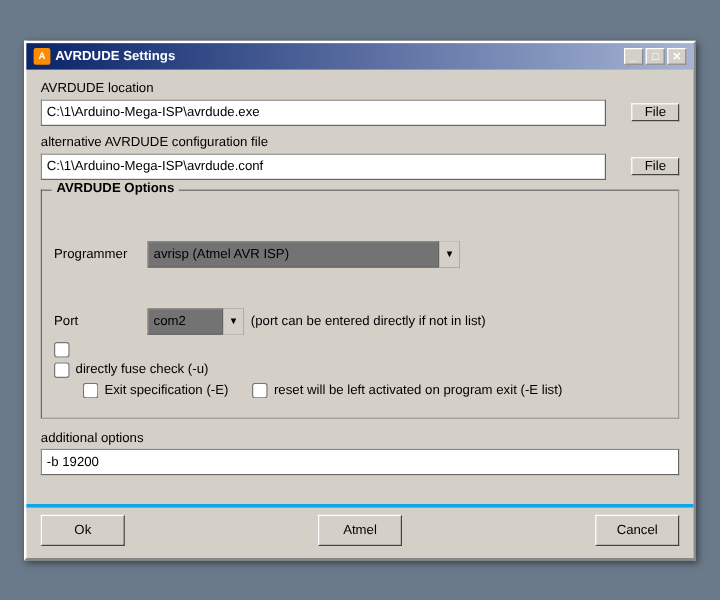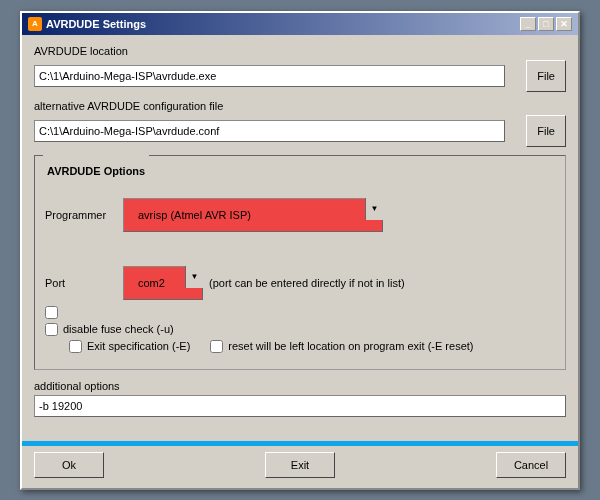--- a/index.html
+++ b/index.html
@@ -90,21 +90,21 @@
       height: 22px;
       border: 1px solid #666;
       border-top: 1px solid #888;
       border-left: 1px solid #888;
       background: white;
       padding: 2px 4px;
       font-size: 11px;
       outline: none;
     }
     .file-btn {
-      height: 32px;
+      height: 15px;
       padding: 0 10px;
       background: #d4d0c8;
       border: 1px solid #888;
       border-top: 1px solid #fff;
       border-left: 1px solid #fff;
       border-bottom: 1px solid #444;
       border-right: 1px solid #444;
       cursor: pointer;
       font-size: 11px;
       white-space: nowrap;
@@ -116,42 +116,42 @@
       margin-bottom: 10px;
       padding: 8px 10px;
       background: #d4d0c8;
       position: relative;
     }
     .options-group-title {
       position: absolute;
       top: -8px;
       left: 8px;
       background: #d4d0c8;
-      padding: 17px 4px;
+      padding: 0 4px;
       font-size: 11px;
       font-weight: bold;
     }
     .option-row {
       display: flex;
       align-items: center;
       margin-bottom: 6px;
       gap: 6px;
       margin-top: 34px;
     }
     .option-label {
       font-size: 11px;
     }
     .select-input {
-      height: 34px;
+      height: 22px;
       border: 1px solid #666;
       border-top: 1px solid #888;
       border-left: 1px solid #888;
-      background: #ef4444;
-      font-size: 11px;
-      padding: 0 14px;
+      background: #737373;
+      font-size: 11px;
+      padding: 0 4px;
       outline: none;
       appearance: none;
       -webkit-appearance: none;
     }
     .select-wrapper {
       position: relative;
       display: inline-flex;
       align-items: center;
     }
     .select-wrapper select {
@@ -209,21 +209,21 @@
       margin-left: 20px;
     }
     .additional-section {
       margin-bottom: 10px;
     }
     .footer {
       display: flex;
       justify-content: space-between;
       align-items: center;
       padding: 6px 12px 10px;
-      border-top: 5px solid #0ea5e9;
+      border-top: 3px solid #0ea5e9;
       margin-top: 4px;
     }
     .footer-btn {
       height: 26px;
       min-width: 70px;
       background: #d4d0c8;
       border: 1px solid #888;
       border-top: 1px solid #fff;
       border-left: 1px solid #fff;
       border-bottom: 1px solid #444;
@@ -295,44 +295,44 @@
       </div>
 
       <div class="checkbox-group">
 
         <div class="checkbox-row">
           <input type="checkbox" class="checkbox-input" style="">
         </div>
 
         <div class="checkbox-row">
           <input type="checkbox" class="checkbox-input" style="">
-          <span class="checkbox-label">disable fuse check (-u)</span>
+          <span class="checkbox-label">directly fuse check (-u)</span>
         </div>
 
         <div class="exit-spec-section">
           <div class="exit-spec-left">
             <input type="checkbox" class="checkbox-input" style="">
             <span class="checkbox-label">Exit specification (-E)</span>
           </div>
           <div class="exit-spec-right">
             <div class="checkbox-row">
               <input type="checkbox" class="checkbox-input" style="">
-              <span class="checkbox-label">reset will be left location on program exit (-E reset)</span>
+              <span class="checkbox-label">reset will be left activated on program exit (-E list)</span>
             </div>
           </div>
         </div>
       </div>
     </div>
 
     <div class="additional-section">
       <div class="field-label">additional options</div>
       <div class="input-row">
         <input class="text-input" type="text" style="width: 100%;" value="-b 19200">
       </div>
     </div>
   </div>
 
   <div class="footer">
     <button class="footer-btn">Ok</button>
-    <button class="footer-btn">Exit</button>
+    <button class="footer-btn">Atmel</button>
     <button class="footer-btn">Cancel</button>
   </div>
 </div>
 
 </body></html>

